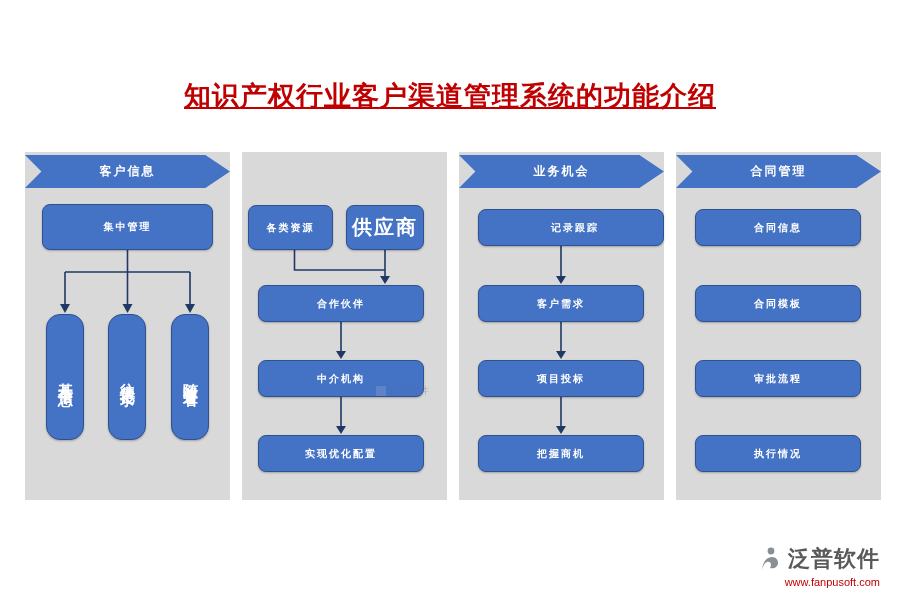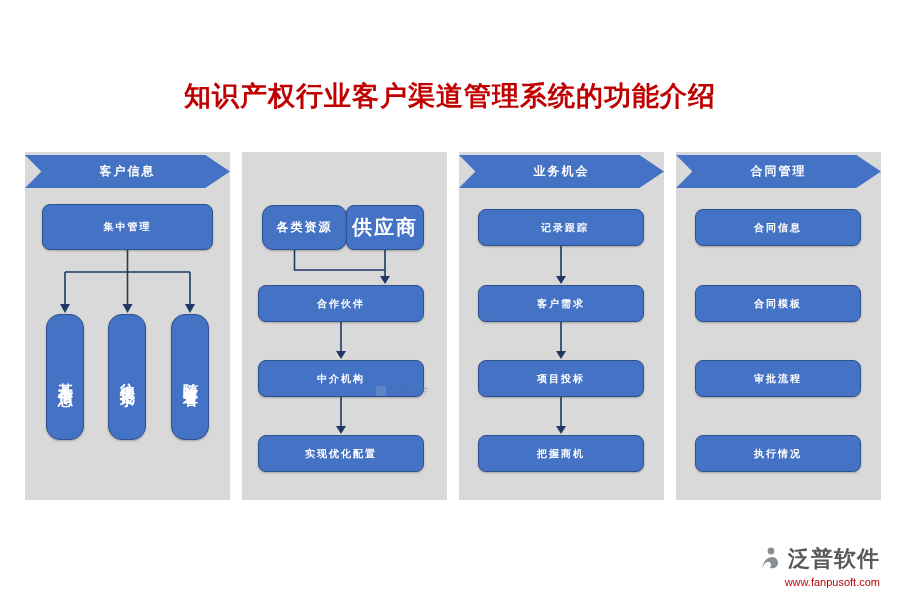--- a/index.html
+++ b/index.html
@@ -12,20 +12,21 @@
   .page { position: relative; width: 900px; height: 600px; }
 
   .title {
     position: absolute;
     top: 78px; left: 0; width: 900px;
     text-align: center;
     font-size: 27px;
     font-weight: bold;
     color: #c00000;
     letter-spacing: 1px;
+    text-decoration: underline;
   }
 
   .panel {
     position: absolute;
     top: 152px;
     width: 205px;
     height: 348px;
     background: #d9d9d9;
   }
 
@@ -129,38 +130,38 @@
 
   <div class="panel" style="left:242px">
     <svg class="connector" viewBox="0 0 205 348">
       <path d="M52.5 98 V118 H143 M143 98 V125"></path>
       <polygon points="138,124 148,124 143,132"></polygon>
       <path d="M99 170 V199"></path>
       <polygon points="94,199 104,199 99,207"></polygon>
       <path d="M99 245 V274"></path>
       <polygon points="94,274 104,274 99,282"></polygon>
     </svg>
-    <div class="box" style="left:20px; top:53px; width:85px; height:45px; font-size:12px;border-radius:11px;">各类资源</div>
+    <div class="box" style="left:6px; top:53px; width:85px; height:45px; font-size:10px;">各类资源</div>
     <div class="box" style="left:104px; top:53px; width:78px; height:45px; font-size:20px;">供应商</div>
     <div class="box" style="left:16px; top:133px; width:166px; height:37px;">合作伙伴</div>
     <div class="box" style="left:16px; top:208px; width:166px; height:37px;">中介机构</div>
     <div class="box" style="left:16px; top:283px; width:166px; height:37px;">实现优化配置</div>
   </div>
 
   <div class="panel" style="left:459px">
     <div class="banner">业务机会</div>
     <svg class="connector" viewBox="0 0 205 348">
       <path d="M102 94 V125"></path>
       <polygon points="97,124 107,124 102,132"></polygon>
       <path d="M102 170 V199"></path>
       <polygon points="97,199 107,199 102,207"></polygon>
       <path d="M102 245 V274"></path>
       <polygon points="97,274 107,274 102,282"></polygon>
     </svg>
-    <div class="box" style="left:19px; top:57px; width:166px; height:37px;padding-left:8px;">记录跟踪</div>
+    <div class="box" style="left:19px; top:57px; width:186px; height:37px;padding-left:8px;">记录跟踪</div>
     <div class="box" style="left:19px; top:133px; width:166px; height:37px;">客户需求</div>
     <div class="box" style="left:19px; top:208px; width:166px; height:37px;">项目投标</div>
     <div class="box" style="left:19px; top:283px; width:166px; height:37px;">把握商机</div>
   </div>
 
   <div class="panel" style="left:676px">
     <div class="banner">合同管理</div>
     <div class="box" style="left:19px; top:57px; width:166px; height:37px;">合同信息</div>
     <div class="box" style="left:19px; top:133px; width:166px; height:37px;">合同模板</div>
     <div class="box" style="left:19px; top:208px; width:166px; height:37px;">审批流程</div>

